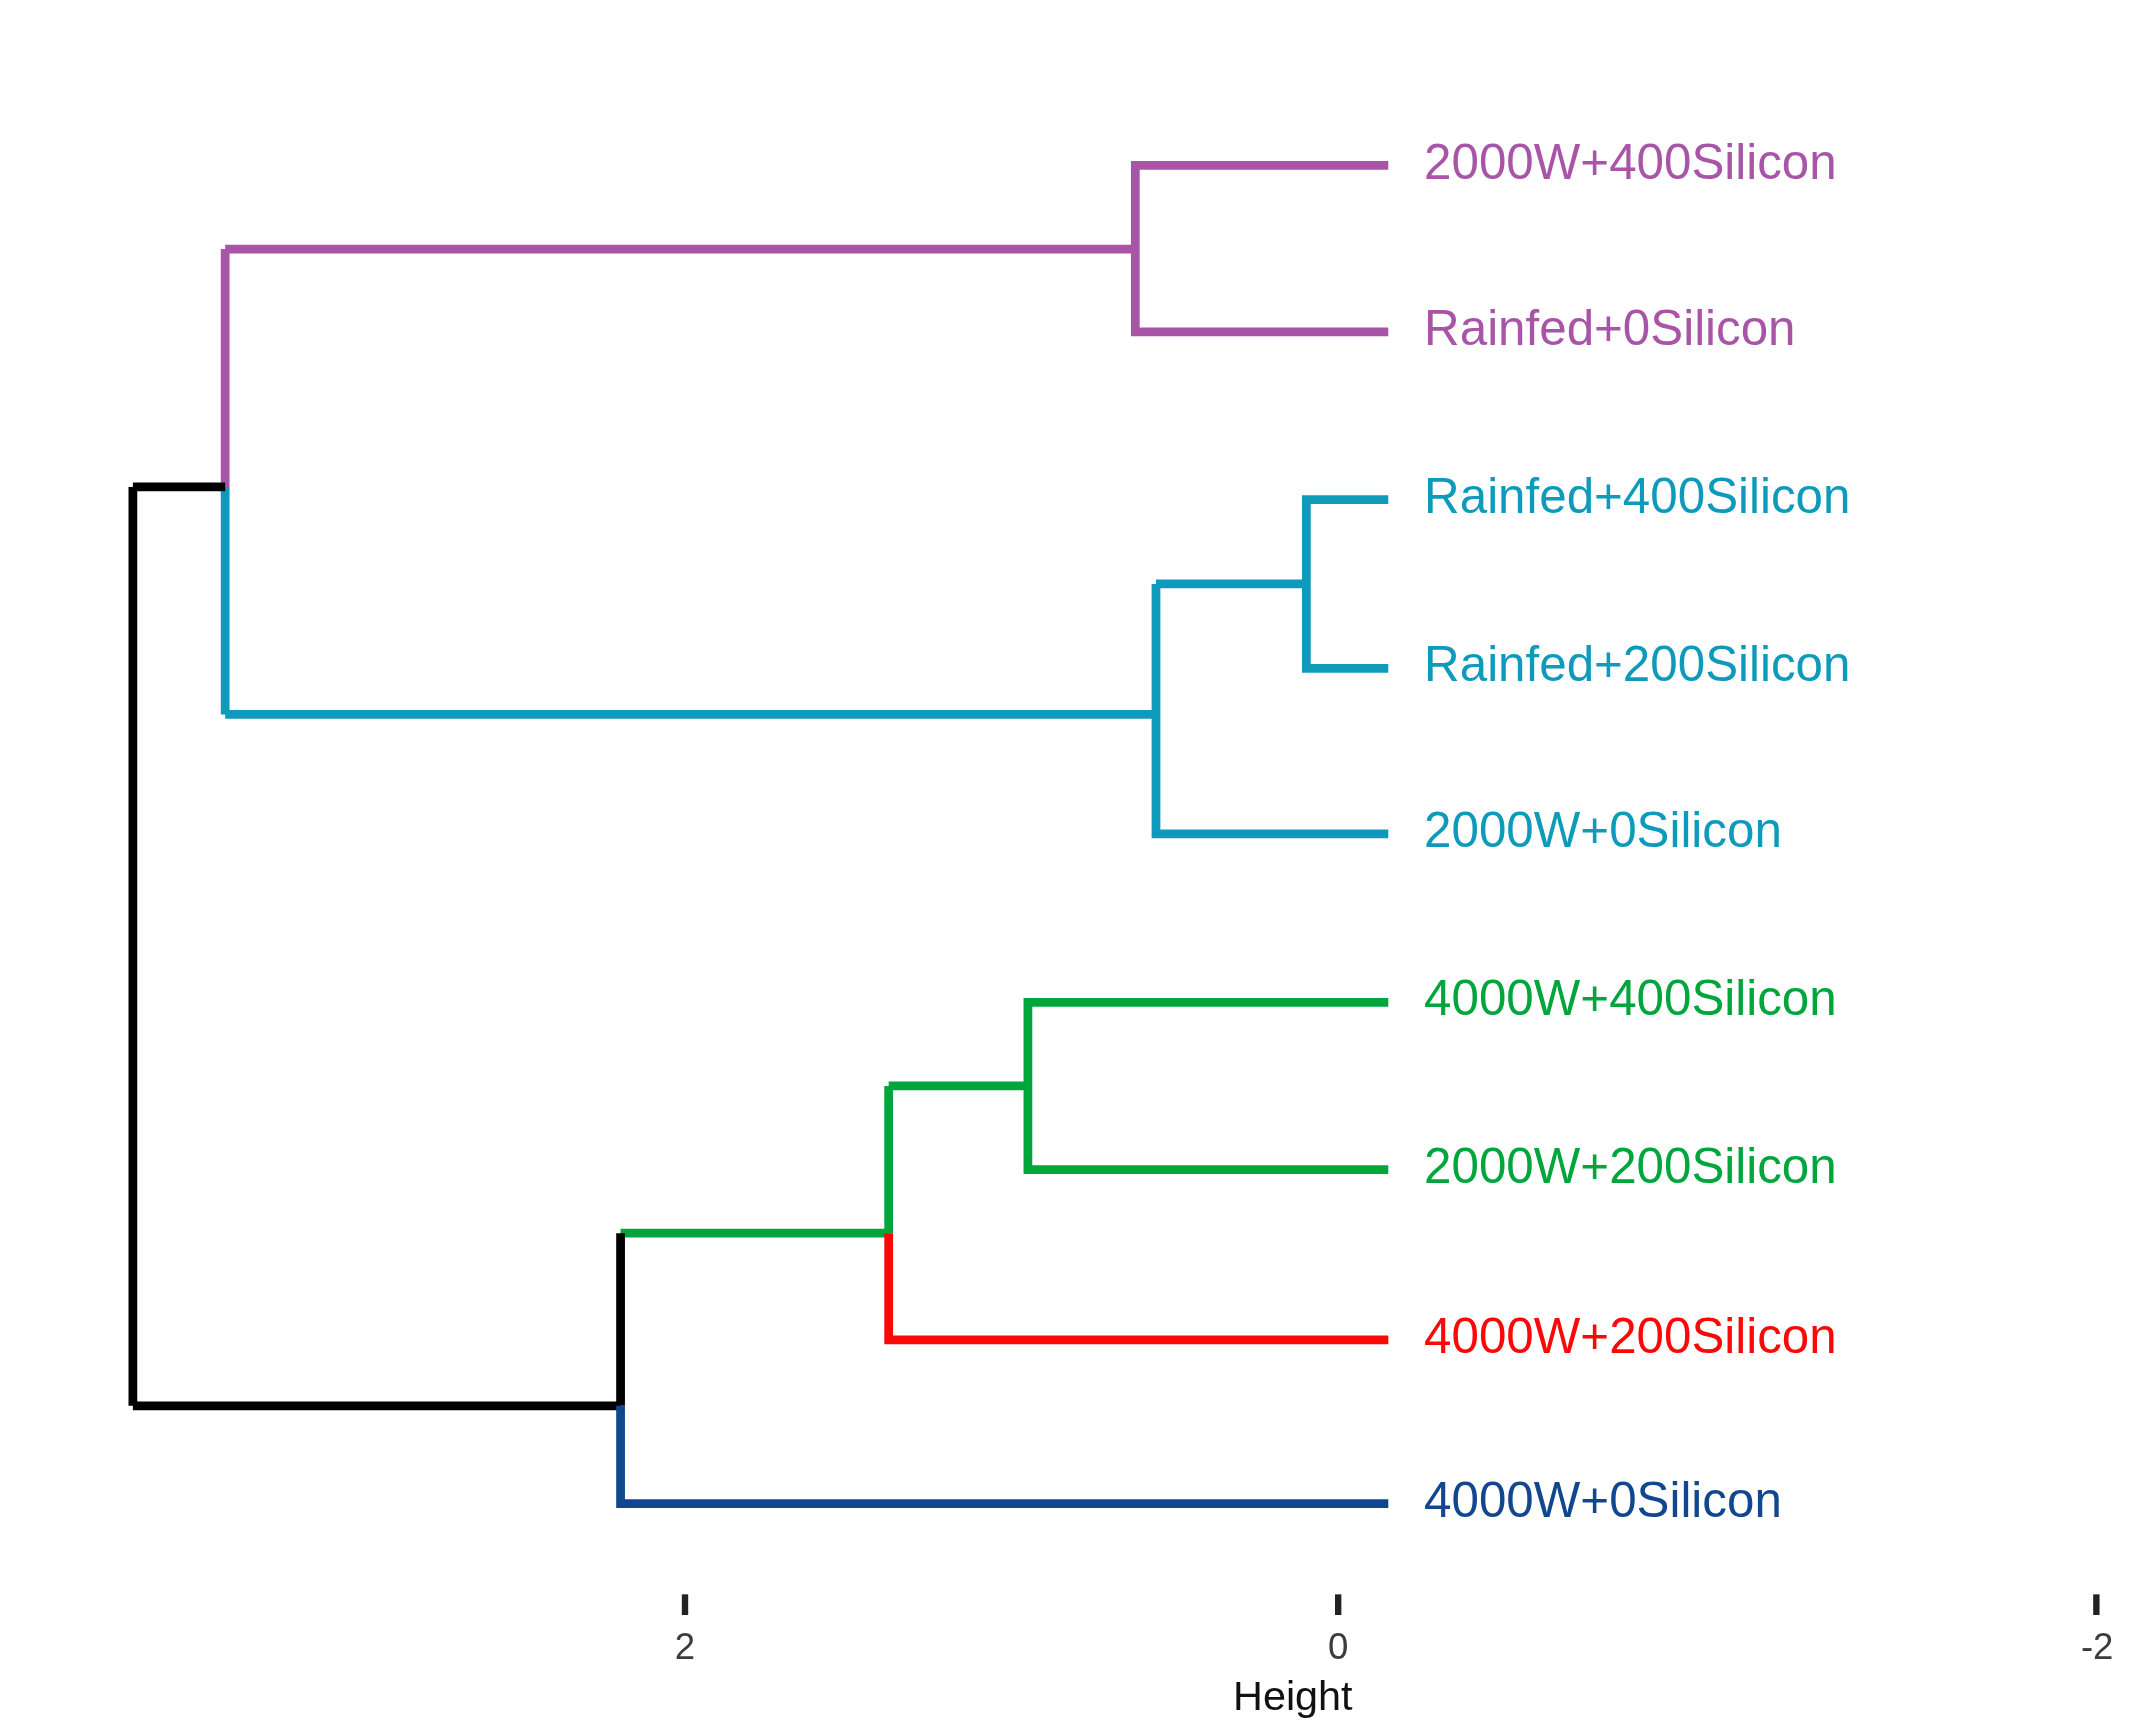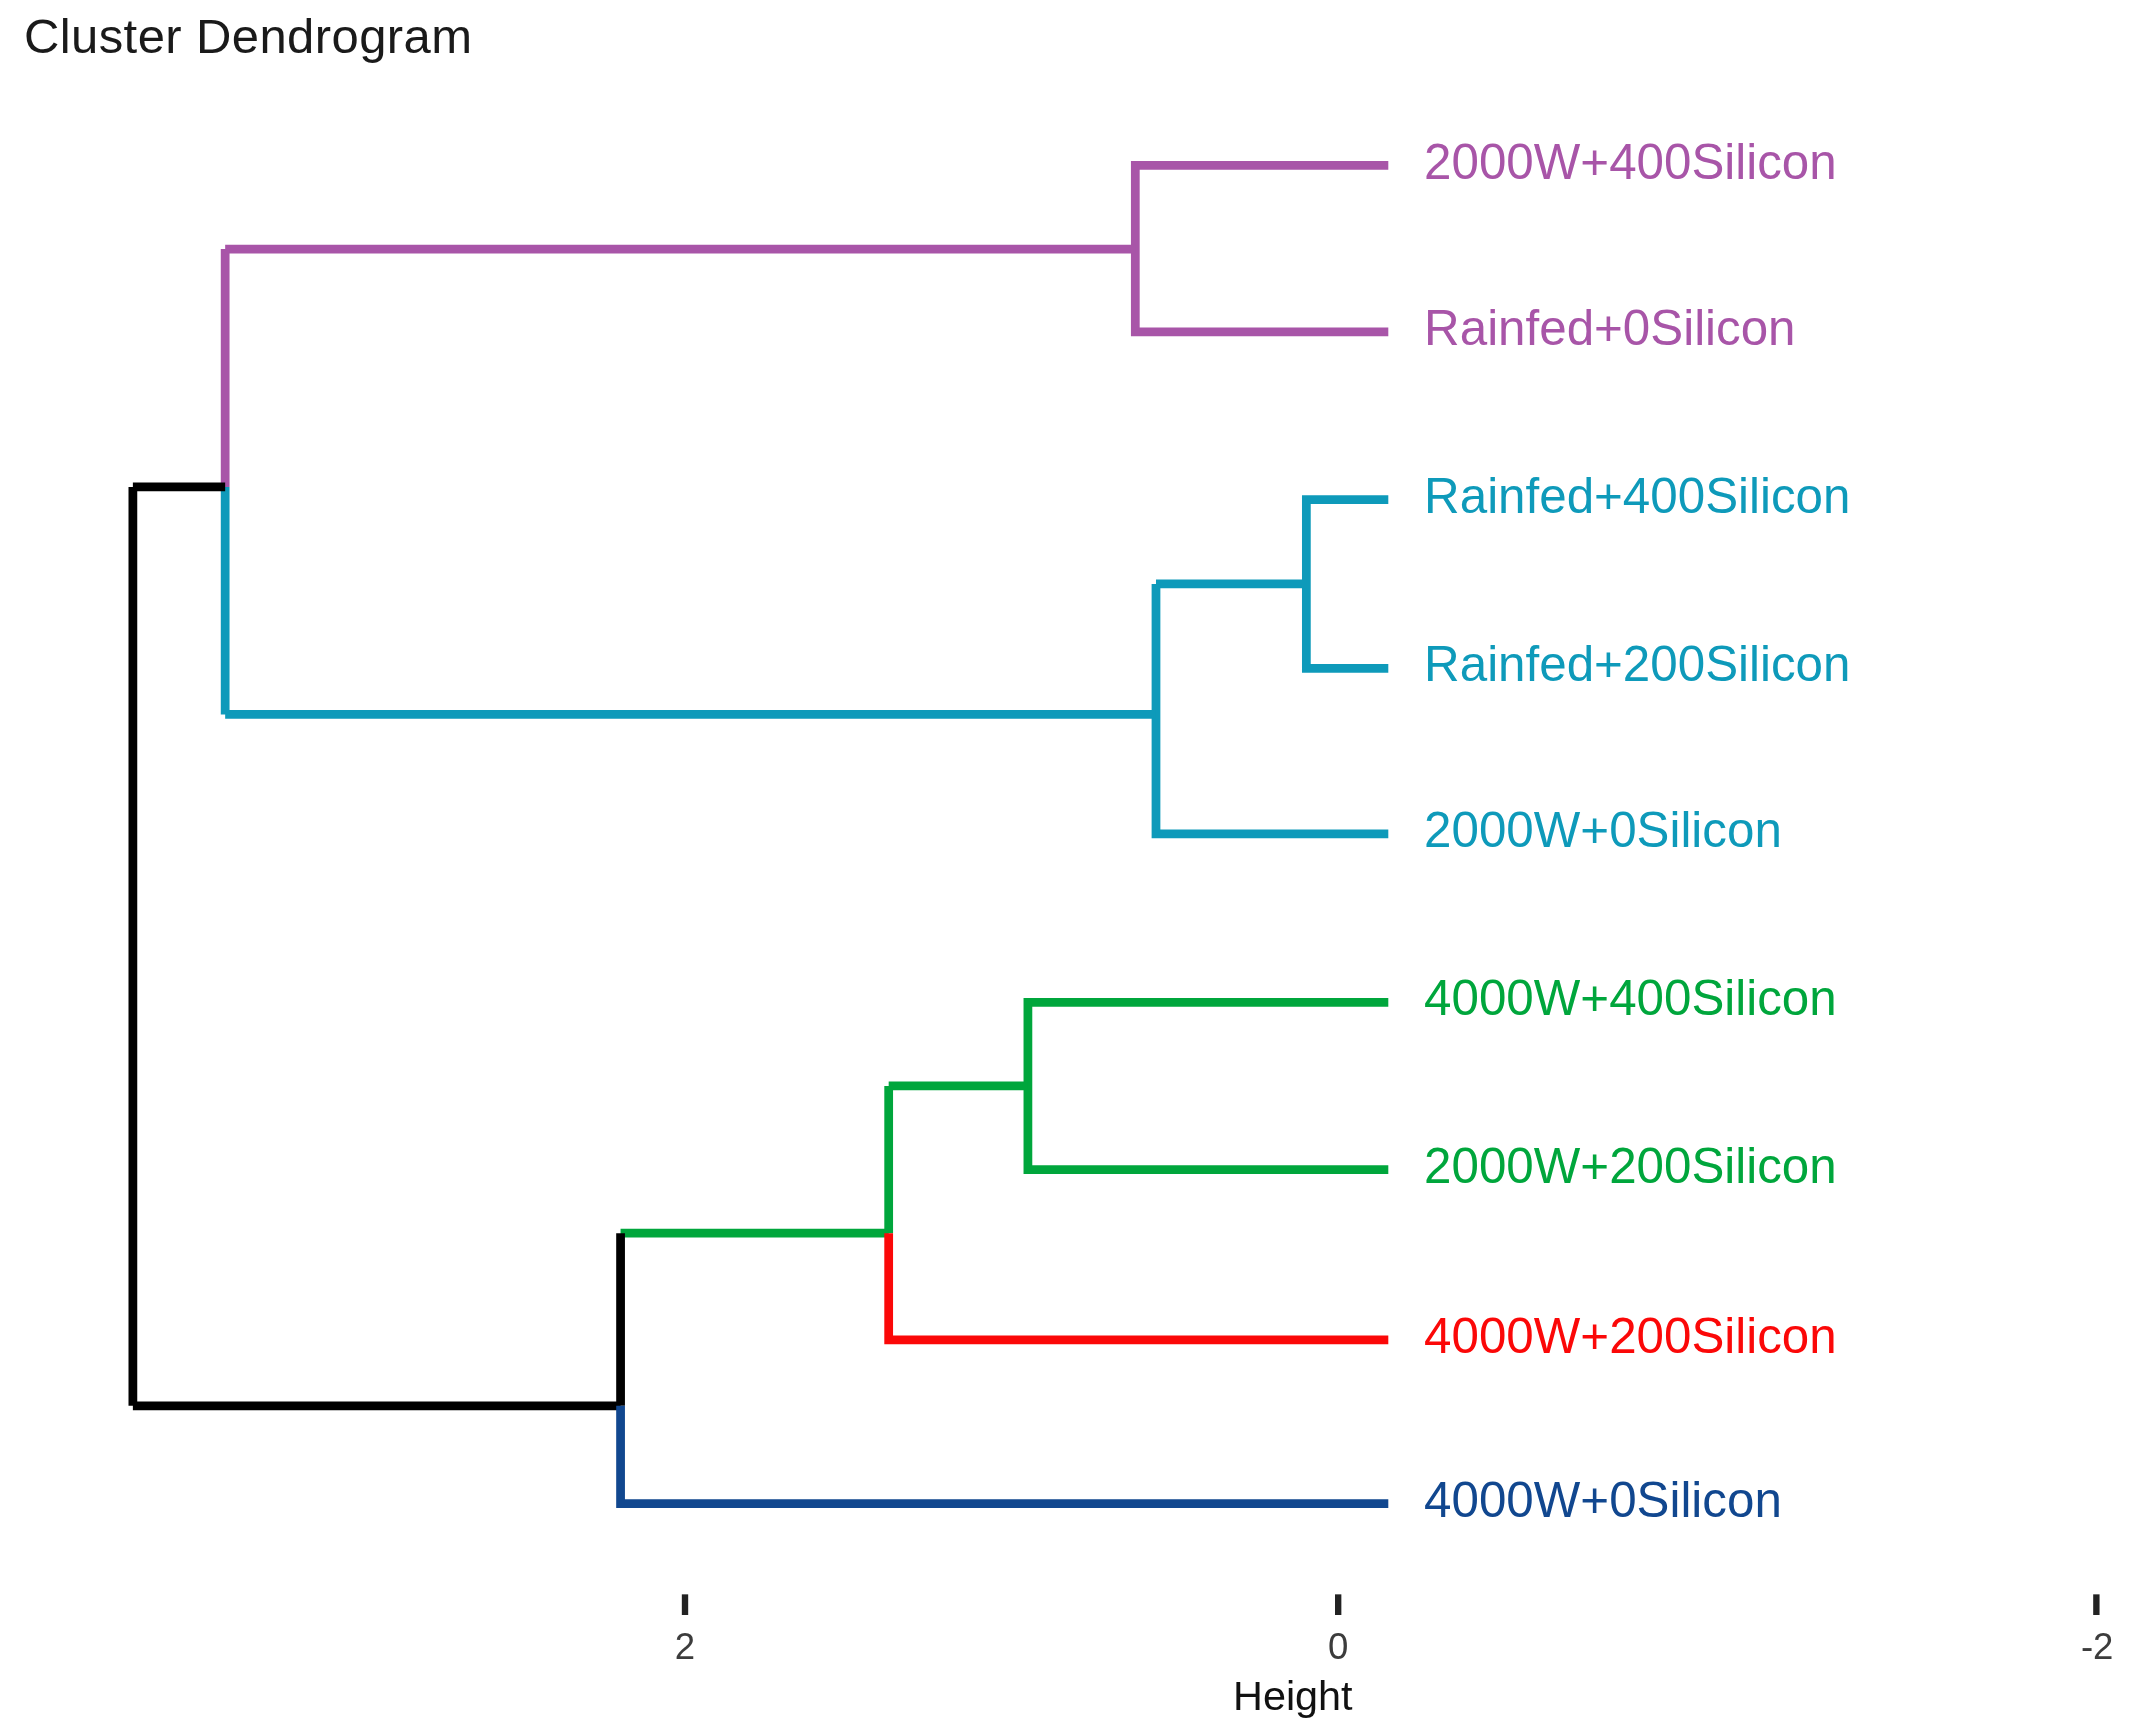--- a/index.html
+++ b/index.html
@@ -14,21 +14,20 @@
   .leaf-label{font-family:"Liberation Sans",sans-serif;font-size:62px;dominant-baseline:middle;}
   .tick-label{font-family:"Liberation Sans",sans-serif;font-size:46px;fill:#3c3c3c;text-anchor:middle;}
   .axis-title{font-family:"Liberation Sans",sans-serif;font-size:52px;fill:#111111;text-anchor:middle;}
   .branch{fill:none;stroke-linecap:butt;stroke-linejoin:miter;}
 </style>
 </head>
 <body>
 
 <div id="stage">
 
-  <div id="title">Cluster Dendrogram</div>
 
   <svg viewBox="0 0 2676 2172" aria-hidden="true">
 
     <g>
       <path class="branch" d="M 1745 208 L 1427 208 L 1427 417 L 1745 417" stroke="#a855a8" stroke-width="11"></path>
       <path class="branch" d="M 1427 313 L 283 313" stroke="#a855a8" stroke-width="11"></path>
       <path class="branch" d="M 283 313 L 283 612" stroke="#a855a8" stroke-width="11"></path>
     </g>
 
     <g>

